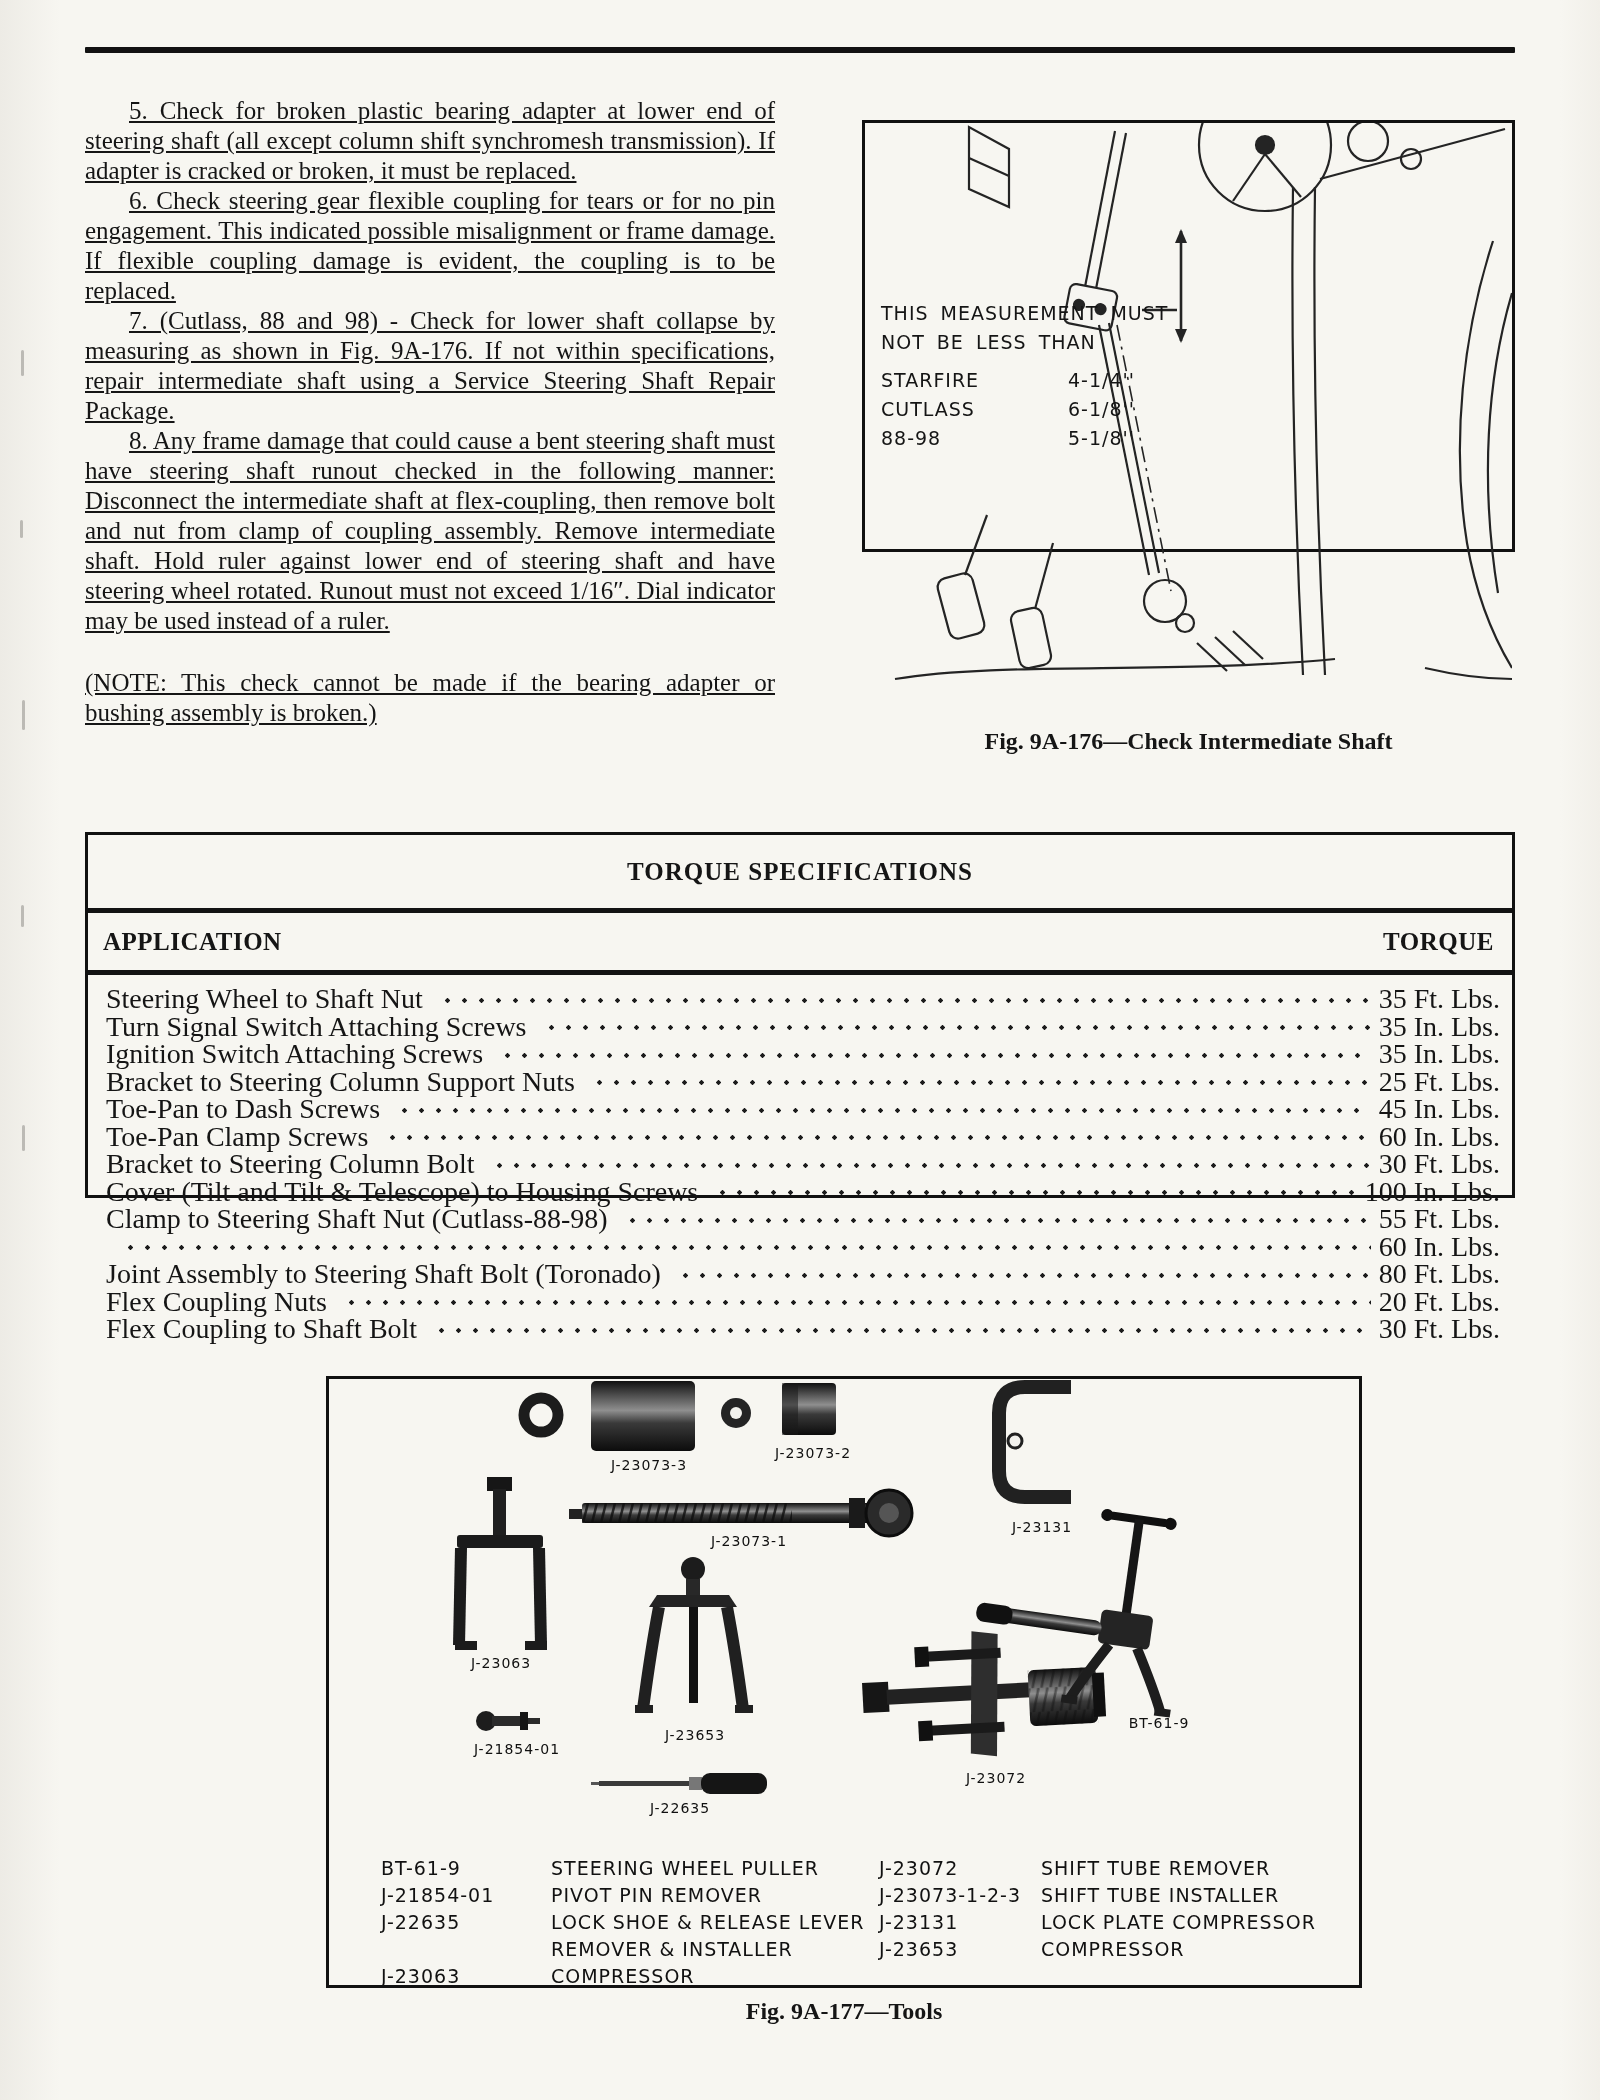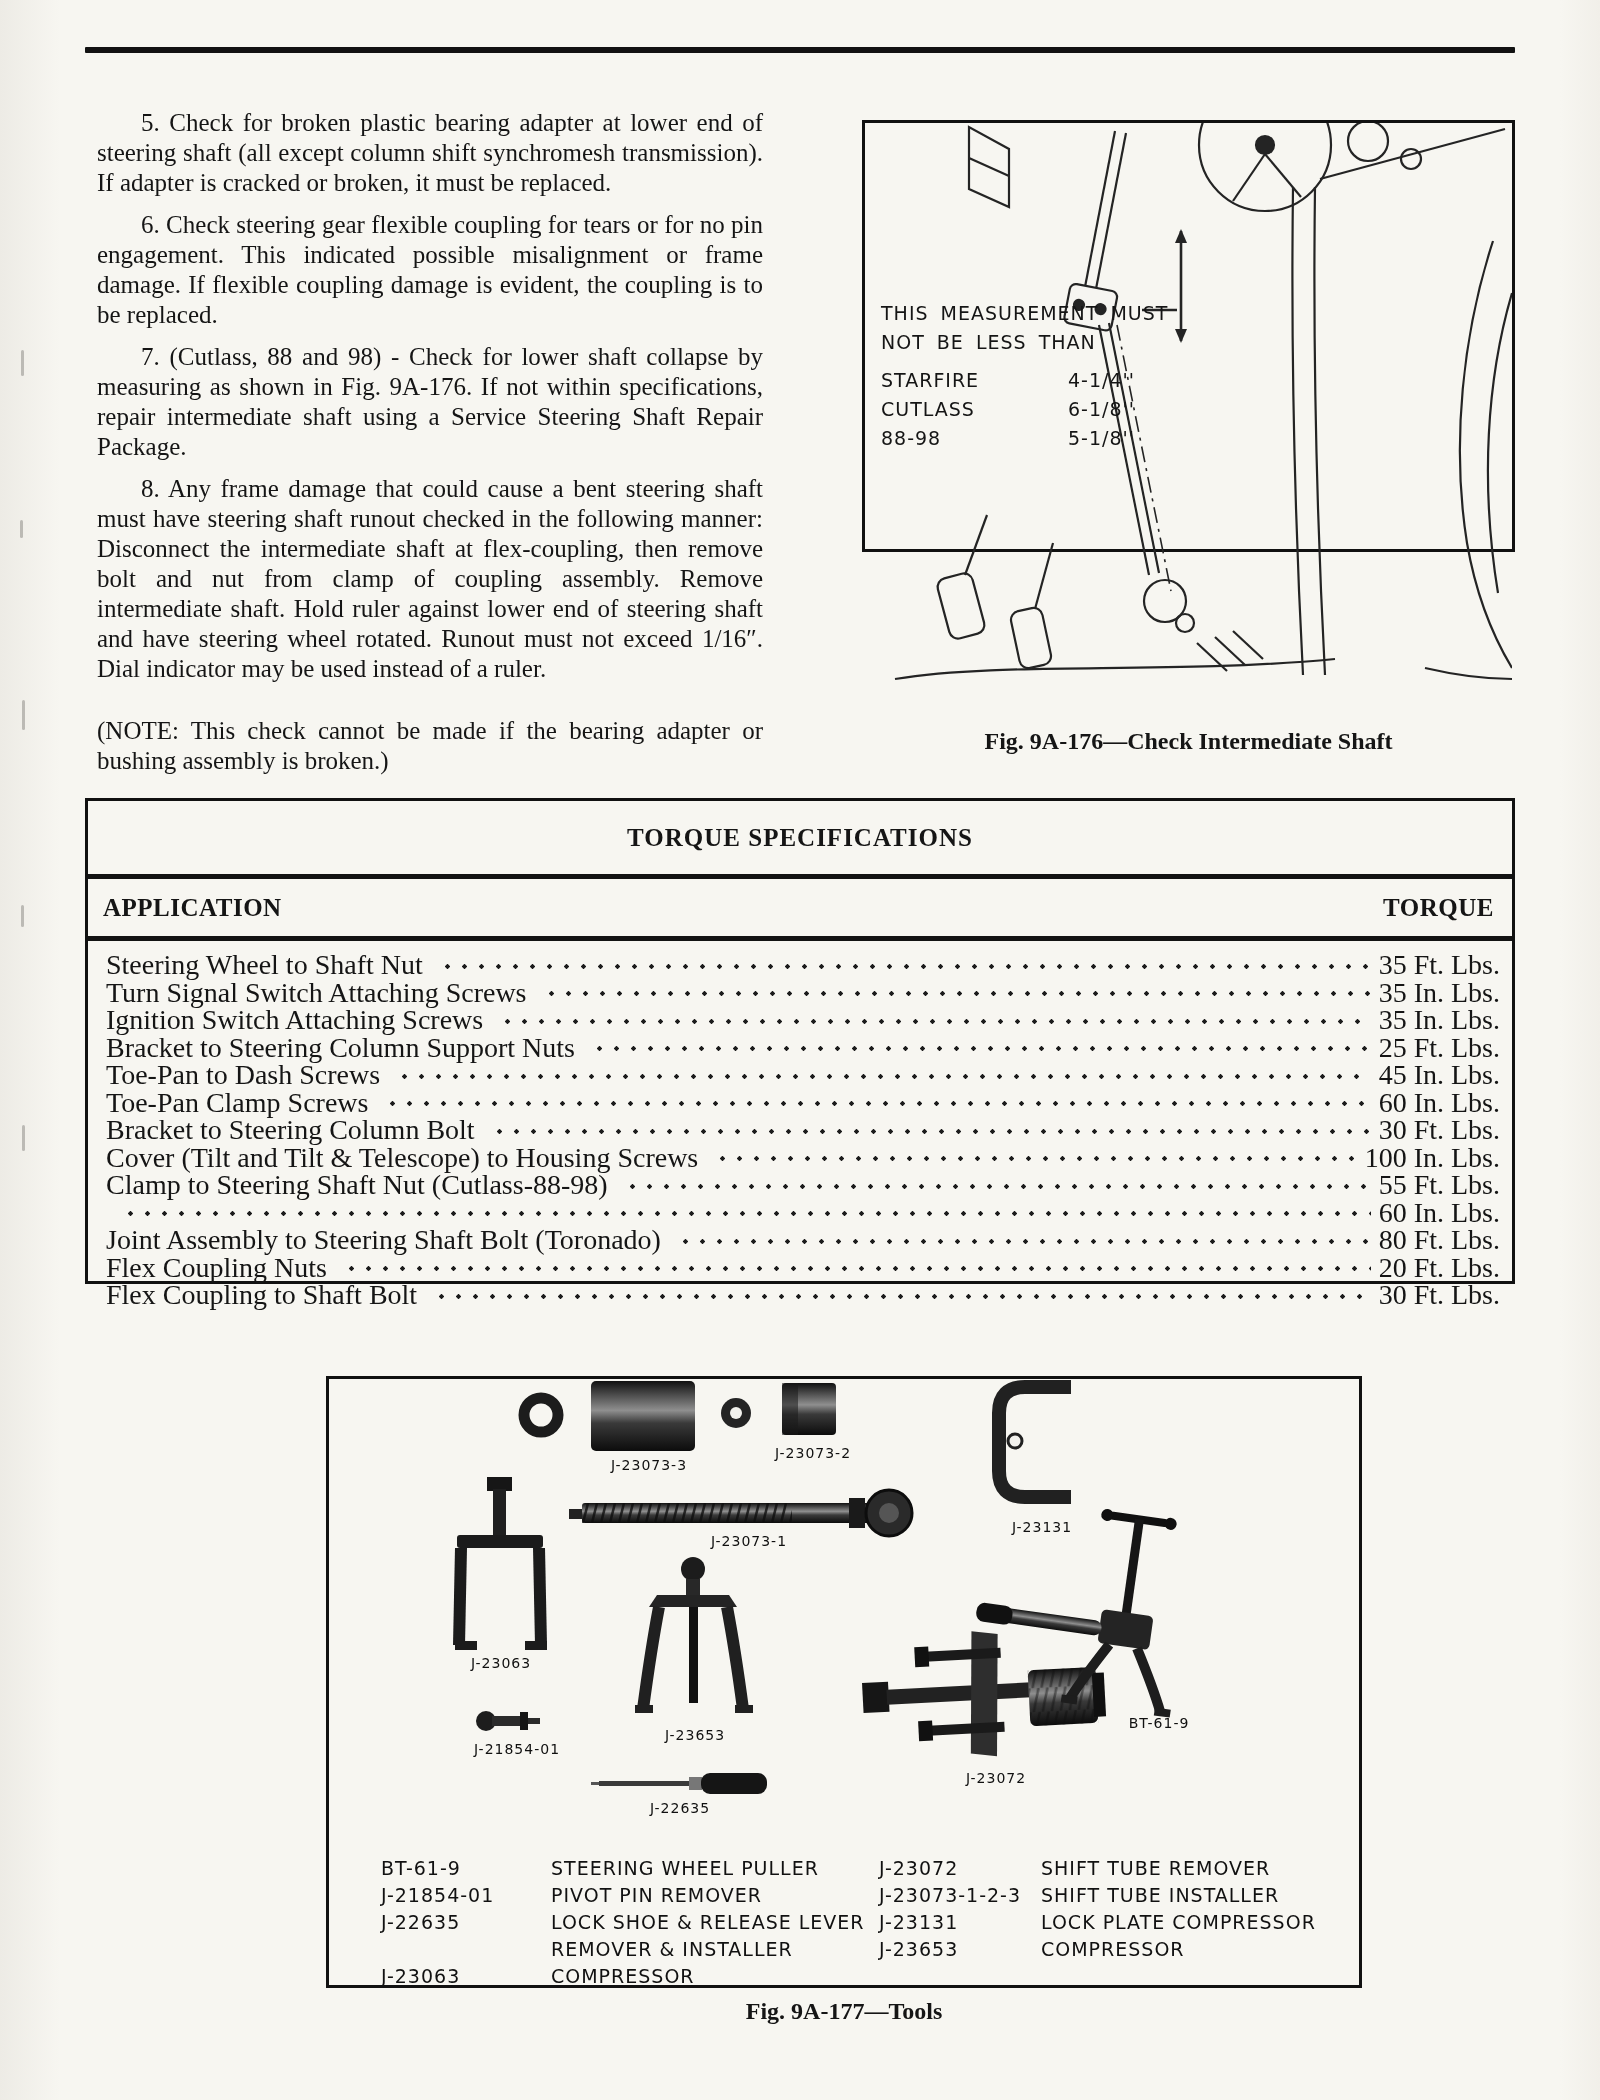--- a/index.html
+++ b/index.html
@@ -8,31 +8,31 @@
     background:linear-gradient(90deg,#edebe5 0px,#f7f6f1 60px,#f7f6f1 1560px,#f1efe9 1600px);
     font-family:"Liberation Serif","DejaVu Serif",serif;
     color:#151515; overflow:hidden;
   }
   
   .hdr{position:absolute;left:85px;top:8px;font-size:30px;font-weight:bold;letter-spacing:1px;white-space:nowrap;}
   .hdr .code{margin-right:26px;}
   .hdr-rule{position:absolute;left:85px;top:47px;width:1430px;height:6px;background:#121212;border-radius:1px;}
   
   .col{position:absolute;left:85px;top:96px;width:690px;font-size:25px;line-height:30px;text-align:justify;}
-  .col p{margin:12px;text-indent:44px;}
+  .col p{margin:0;text-indent:44px;text-decoration:underline;}
   .col p.note{margin-top:32px;text-indent:0;}
   
   .fig176{position:absolute;left:862px;top:120px;width:653px;height:432px;border:3px solid #111;box-sizing:border-box;}
   .fig176 svg{position:absolute;left:0;top:0;}
   .fig-ann{position:absolute;left:16px;top:176px;font-family:"DejaVu Sans",sans-serif;font-size:19px;line-height:29px;letter-spacing:1px;word-spacing:5px;white-space:nowrap;}
   .fig-meas{position:absolute;left:16px;top:243px;font-family:"DejaVu Sans",sans-serif;font-size:19px;line-height:29px;letter-spacing:1px;}
   .fig-meas .mrow span.m{display:inline-block;width:187px;}
   .figcap176{position:absolute;left:862px;top:728px;width:653px;text-align:center;font-size:24px;font-weight:bold;}
   
-  .ttable{position:absolute;left:85px;top:798px;width:1430px;height:486px;border:3px solid #111;box-sizing:border-box;background:transparent;}
+  .ttable{position:absolute;left:85px;top:832px;width:1430px;height:366px;border:3px solid #111;box-sizing:border-box;background:transparent;}
   .tt-title{height:73px;display:flex;align-items:center;justify-content:center;font-size:25px;font-weight:bold;letter-spacing:1px;}
   .tt-rule{height:5px;background:#131313;}
   .tt-head{height:57px;display:flex;align-items:center;justify-content:space-between;padding:0 18px 0 15px;font-size:25px;font-weight:bold;letter-spacing:.5px;}
   .tt-rows{padding:10px 12px 0 18px;font-size:28px;line-height:27.5px;}
   .t-row{display:flex;align-items:baseline;}
   .t-row .app{white-space:nowrap;}
   .t-row .lead{flex:1 1 auto;align-self:flex-end;height:20px;margin:0 8px 0 16px;min-width:30px;
      background-image:radial-gradient(circle,#1c1c1c 2.1px,rgba(0,0,0,0) 2.3px);
      background-size:17px 17px;background-repeat:repeat-x;background-position:left bottom 4px;}
   .t-row .val{white-space:nowrap;}

